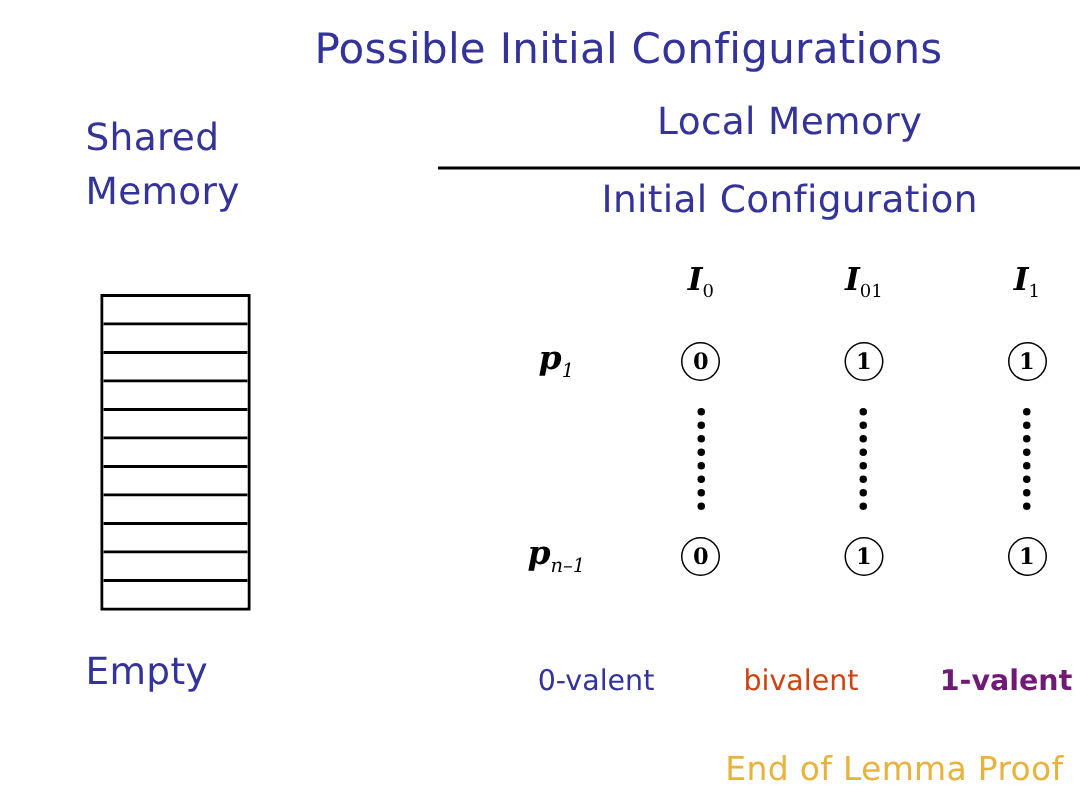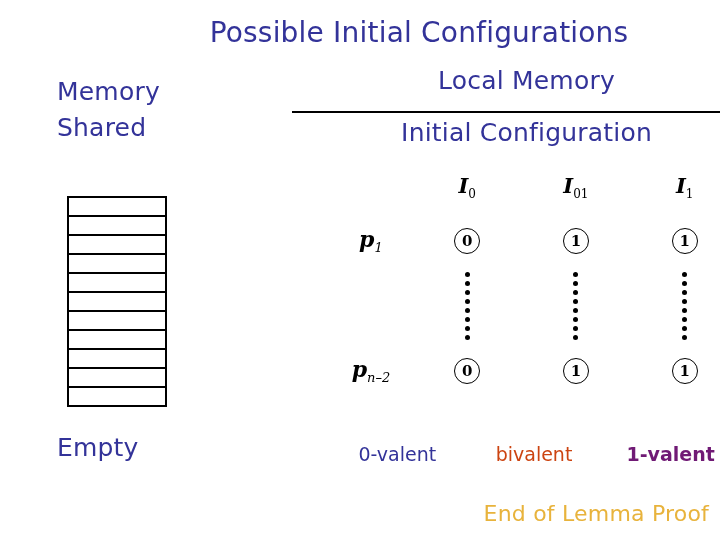--- a/index.html
+++ b/index.html
@@ -235,22 +235,22 @@
   }
 </style>
 </head>
 <body>
 
 <div class="slide">
 
   <div class="hand" id="title">Possible Initial Configurations</div>
 
   <div class="hand" id="shared-memory">
+    <div>Shared</div>
     <div>Memory</div>
-    <div>Shared</div>
   </div>
 
   <div class="hand" id="local-memory">Local Memory</div>
   <div id="hr-line"></div>
   <div class="hand" id="initial-config">Initial Configuration</div>
 
   <div id="memory-stack">
     <div class="mem-cell"></div>
     <div class="mem-cell"></div>
     <div class="mem-cell"></div>
@@ -291,21 +291,21 @@
         </td>
         <td class="dots-cell">
           <span class="dots"><span></span><span></span><span></span><span></span><span></span><span></span><span></span><span></span></span>
         </td>
         <td class="dots-cell">
           <span class="dots"><span></span><span></span><span></span><span></span><span></span><span></span><span></span><span></span></span>
         </td>
       </tr>
 
       <tr>
-        <td class="row-label"><span>p</span><span class="sub">n–2</span></td>
+        <td class="row-label"><span>p</span><span class="sub">n–1</span></td>
         <td class="cell"><span class="bit">0</span></td>
         <td class="cell"><span class="bit">1</span></td>
         <td class="cell"><span class="bit">1</span></td>
       </tr>
     </tbody>
       </table>
   </div>
 
   <div id="valency-row">
     <div class="vlabel v-zero">0-valent</div>

